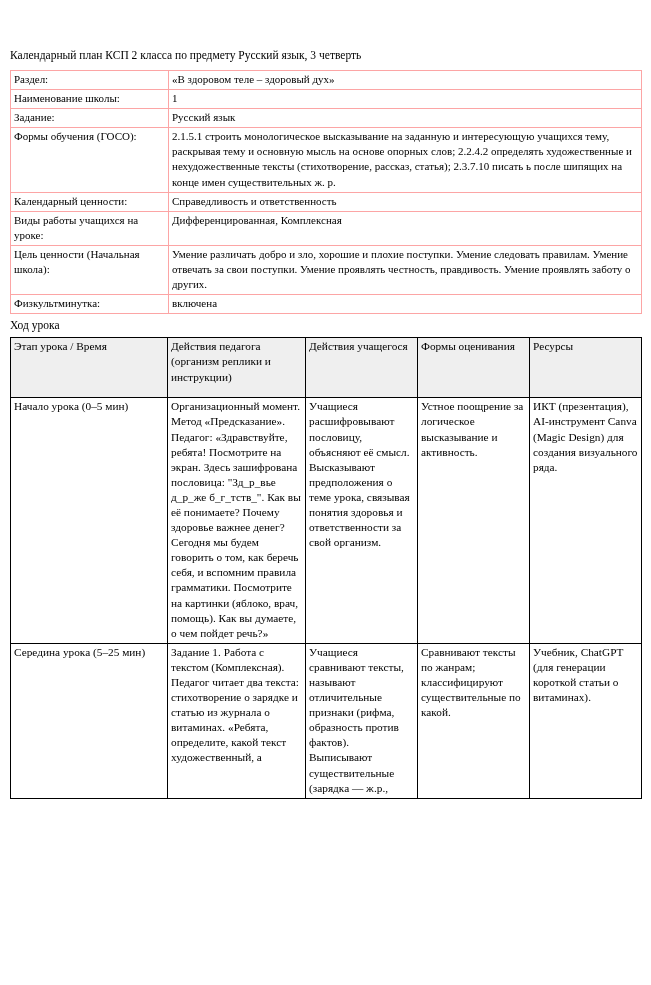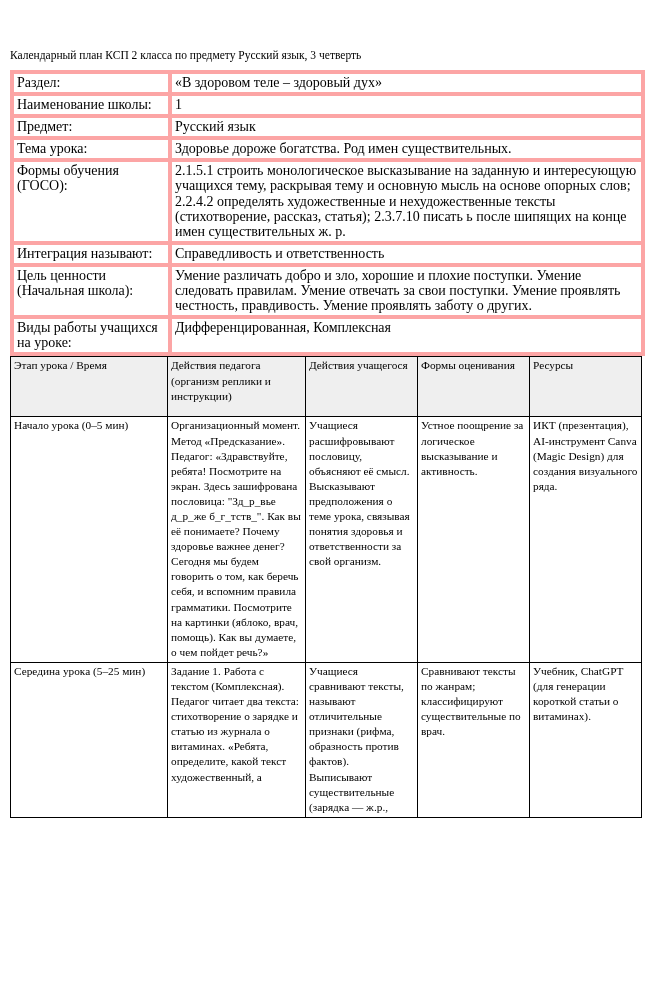--- a/index.html
+++ b/index.html
@@ -31,24 +31,24 @@
     margin: 0 0 7px 0;
     white-space: nowrap;
   }
   table {
     border-collapse: collapse;
     table-layout: fixed;
     width: 631px;
     margin: 0;
   }
   table.info-table td {
-    border: 4px solid #fca5a5;
+    border: 1px solid #fca5a5;
     vertical-align: top;
     padding: 1px 3px 2px 3px;
-    font-size: 14px;
+    font-size: 11px;
     line-height: 15.1px;
   }
   table.info-table col.c-label { width: 158px; }
   table.info-table col.c-value { width: 473px; }
 
   .section-label {
     font-size: 11.5px;
     line-height: 15px;
     margin: 4px 0 4px 0;
   }
@@ -92,46 +92,47 @@
     <tbody id="info-body">
         <tr>
           <td>Раздел:</td>
           <td>«В здоровом теле – здоровый дух»</td>
         </tr>
         <tr>
           <td>Наименование школы:</td>
           <td>1</td>
         </tr>
         <tr>
-          <td>Предмет:</td>
+          <td>Задание:</td>
           <td>Русский язык</td>
-        </tr>
-        <tr>
-          <td>Тема урока:</td>
-          <td>Здоровье дороже богатства. Род имен существительных.</td>
         </tr>
         <tr>
           <td>Формы обучения (ГОСО):</td>
           <td>2.1.5.1 строить монологическое высказывание на заданную и интересующую учащихся тему, раскрывая тему и основную мысль на основе опорных слов; 2.2.4.2 определять художественные и нехудожественные тексты (стихотворение, рассказ, статья); 2.3.7.10 писать ь после шипящих на конце имен существительных ж. р.</td>
         </tr>
         <tr>
-          <td>Интеграция называют:</td>
+          <td>Календарный ценности:</td>
           <td>Справедливость и ответственность</td>
+        </tr>
+        <tr>
+          <td>Виды работы учащихся на уроке:</td>
+          <td>Дифференцированная, Комплексная</td>
         </tr>
         <tr>
           <td>Цель ценности (Начальная школа):</td>
           <td>Умение различать добро и зло, хорошие и плохие поступки. Умение следовать правилам. Умение отвечать за свои поступки. Умение проявлять честность, правдивость. Умение проявлять заботу о других.</td>
         </tr>
         <tr>
-          <td>Виды работы учащихся на уроке:</td>
-          <td>Дифференцированная, Комплексная</td>
+          <td>Физкультминутка:</td>
+          <td>включена</td>
         </tr>
       </tbody>
   </table>
 
+  <div class="section-label">Ход урока</div>
 
   <table class="flow-table">
     <colgroup>
       <col class="f1">
       <col class="f2">
       <col class="f3">
       <col class="f4">
       <col class="f5">
     </colgroup>
     <thead id="flow-head">
@@ -148,19 +149,19 @@
           <td>Начало урока (0–5 мин)</td>
           <td>Организационный момент. Метод «Предсказание». Педагог: «Здравствуйте, ребята! Посмотрите на экран. Здесь зашифрована пословица: "Зд_р_вье д_р_же б_г_тств_". Как вы её понимаете? Почему здоровье важнее денег? Сегодня мы будем говорить о том, как беречь себя, и вспомним правила грамматики. Посмотрите на картинки (яблоко, врач, помощь). Как вы думаете, о чем пойдет речь?»</td>
           <td>Учащиеся расшифровывают пословицу, объясняют её смысл. Высказывают предположения о теме урока, связывая понятия здоровья и ответственности за свой организм.</td>
           <td>Устное поощрение за логическое высказывание и активность.</td>
           <td>ИКТ (презентация), AI-инструмент Canva (Magic Design) для создания визуального ряда.</td>
         </tr>
         <tr>
           <td>Середина урока (5–25 мин)</td>
           <td>Задание 1. Работа с текстом (Комплексная). Педагог читает два текста: стихотворение о зарядке и статью из журнала о витаминах. «Ребята, определите, какой текст художественный, а</td>
           <td>Учащиеся сравнивают тексты, называют отличительные признаки (рифма, образность против фактов). Выписывают существительные (зарядка — ж.р.,</td>
-          <td>Сравнивают тексты по жанрам; классифицируют существительные по врач.</td>
+          <td>Сравнивают тексты по жанрам; классифицируют существительные по какой.</td>
           <td>Учебник, ChatGPT (для генерации короткой статьи о витаминах).</td>
         </tr>
       </tbody>
   </table>
 
 </div>
 
 </body></html>

